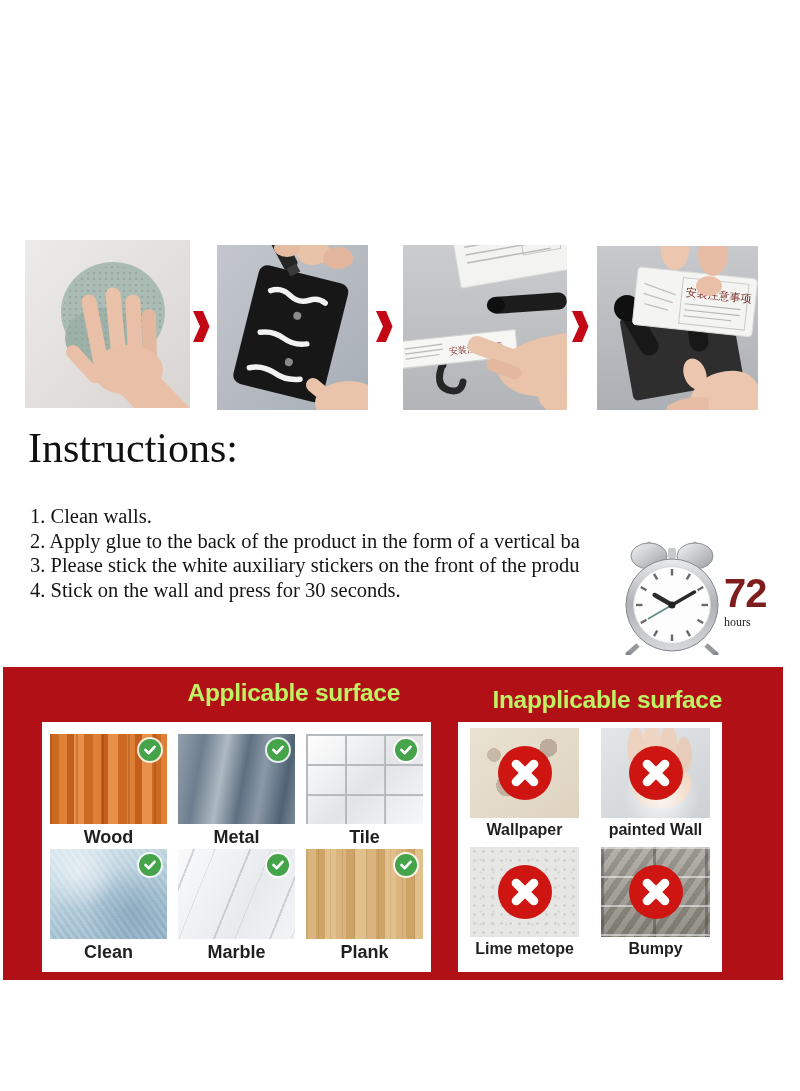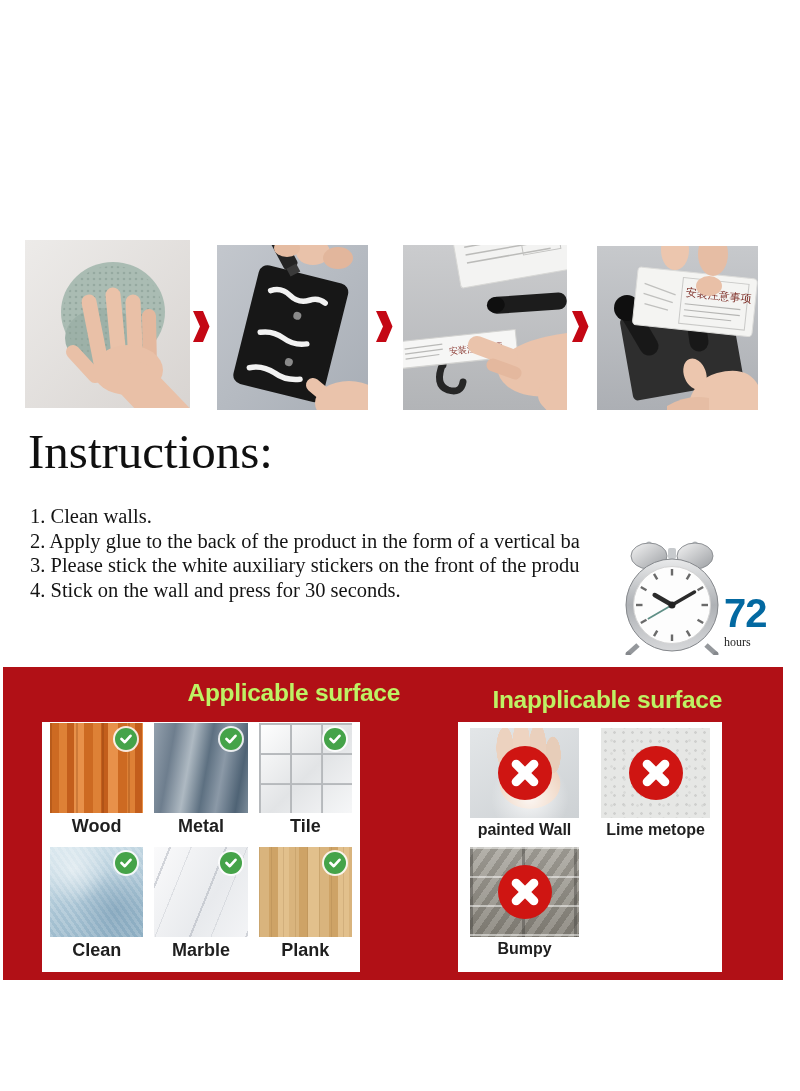--- a/index.html
+++ b/index.html
@@ -10,42 +10,42 @@
   .photo{position:absolute;overflow:hidden;background:#cfd1d4;}
   .photo svg{display:block;}
   #p1{left:25px;top:240px;width:165px;height:168px;}
   #p2{left:217px;top:245px;width:151px;height:165px;}
   #p3{left:403px;top:245px;width:164px;height:165px;}
   #p4{left:597px;top:246px;width:161px;height:164px;}
   .step-arrow{position:absolute;top:310px;width:18px;height:33px;}
   #a1{left:192px;} #a2{left:375px;} #a3{left:571px;}
 
   
-  .instr-heading{position:absolute;left:28px;top:424px;font-size:49px;line-height:1.15;
+  .instr-heading{position:absolute;left:28px;top:424px;font-size:42px;line-height:1.15;
                  color:#101010;letter-spacing:0;}
   .instr-list{position:absolute;left:30px;top:504px;width:648px;font-size:20.5px;
               line-height:24.5px;white-space:nowrap;overflow:hidden;}
   .instr-list div{white-space:nowrap;}
 
   
   .clock{position:absolute;left:618px;top:541px;width:108px;height:114px;background:#fff;}
   .cure{position:absolute;left:724px;top:573px;width:72px;}
   .cure .val{font-family:"Liberation Sans",sans-serif;font-weight:bold;font-size:40px;
-             line-height:1;color:#0369a1;letter-spacing:-1px;margin-top:20px;}
+             line-height:1;color:#7f1d1d;letter-spacing:-1px;}
   .cure .unit{font-size:12px;color:#1d1d1d;margin-top:2px;}
 
   
   .section{position:absolute;left:3px;top:667px;width:780px;height:313px;background:#b11016;}
   .panel-title{position:absolute;text-align:right;color:#bef264;
                font-family:"Liberation Sans",sans-serif;font-weight:bold;
                font-size:24.5px;letter-spacing:-0.3px;}
   #t-app{left:39px;top:12px;width:358px;}
   #t-inapp{left:455px;top:19px;width:264px;}
   .panel{position:absolute;background:#ffffff;display:grid;box-sizing:border-box;}
-  #panel-app{left:39px;top:55px;width:318px;height:250px;padding:1px 8px;
+  #panel-app{left:39px;top:55px;width:389px;height:250px;padding:12px 8px;
              grid-template-columns:repeat(3,1fr);column-gap:11px;}
   #panel-inapp{left:455px;top:55px;width:264px;height:250px;padding:6px 12px;
                grid-template-columns:repeat(2,1fr);column-gap:22px;}
   .card{margin:0;display:flex;flex-direction:column;}
   .thumb{position:relative;height:90px;width:100%;}
   .card figcaption{text-align:center;font-family:"Liberation Sans",sans-serif;
                    color:#1f1f1f;margin-top:3px;}
   #panel-app .card figcaption{font-size:18px;font-weight:600;height:22px;}
   #panel-inapp .card figcaption{font-size:16px;font-weight:bold;height:22px;}
 
@@ -410,20 +410,26 @@
               </svg>
           </span>
         </div>
         <figcaption>Plank</figcaption>
       </figure>
 
     </div>
 
     <div class="panel" id="panel-inapp">
 
+      <figure class="card">
+        <div class="thumb tex-wallpaper">
+          <span class="x-badge"></span>
+        </div>
+        <figcaption>Wallpaper</figcaption>
+      </figure>
 
       <figure class="card">
         <div class="thumb tex-painted">
           <span class="x-badge"></span>
         </div>
         <figcaption>painted Wall</figcaption>
       </figure>
 
       <figure class="card">
         <div class="thumb tex-lime">

